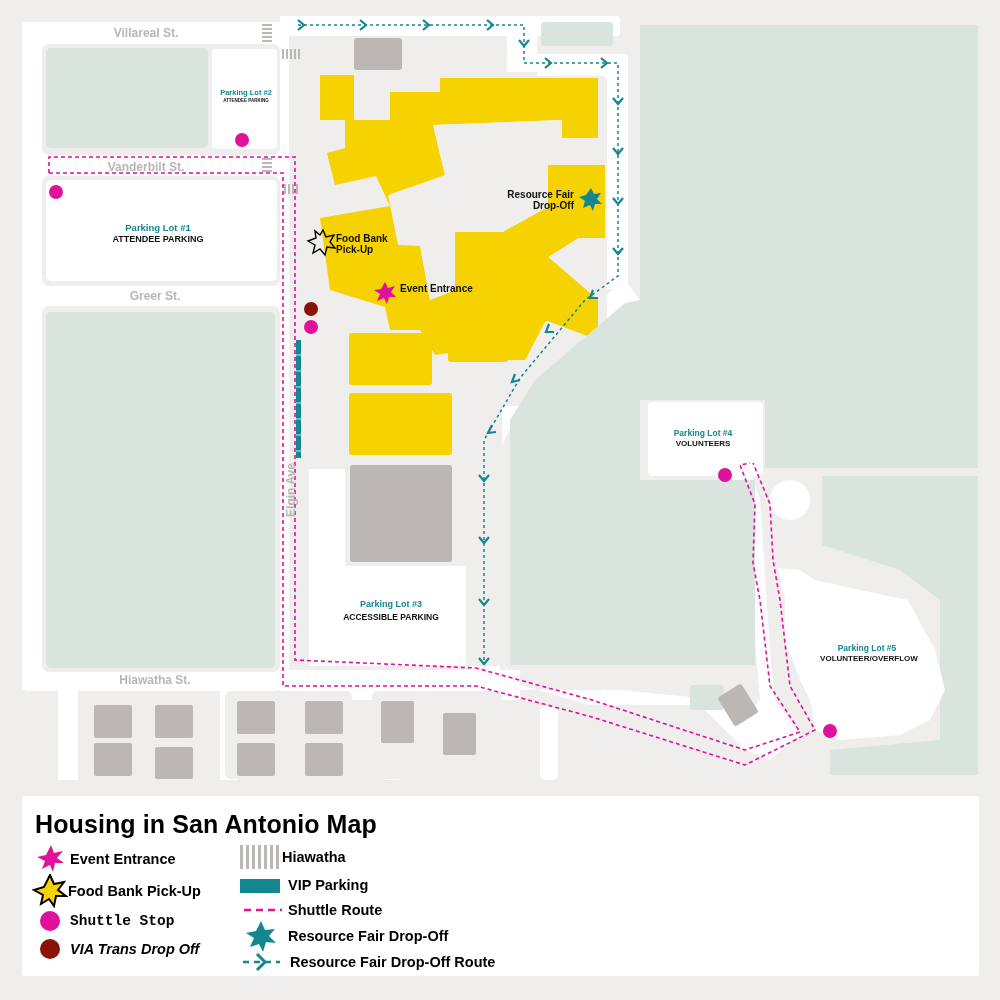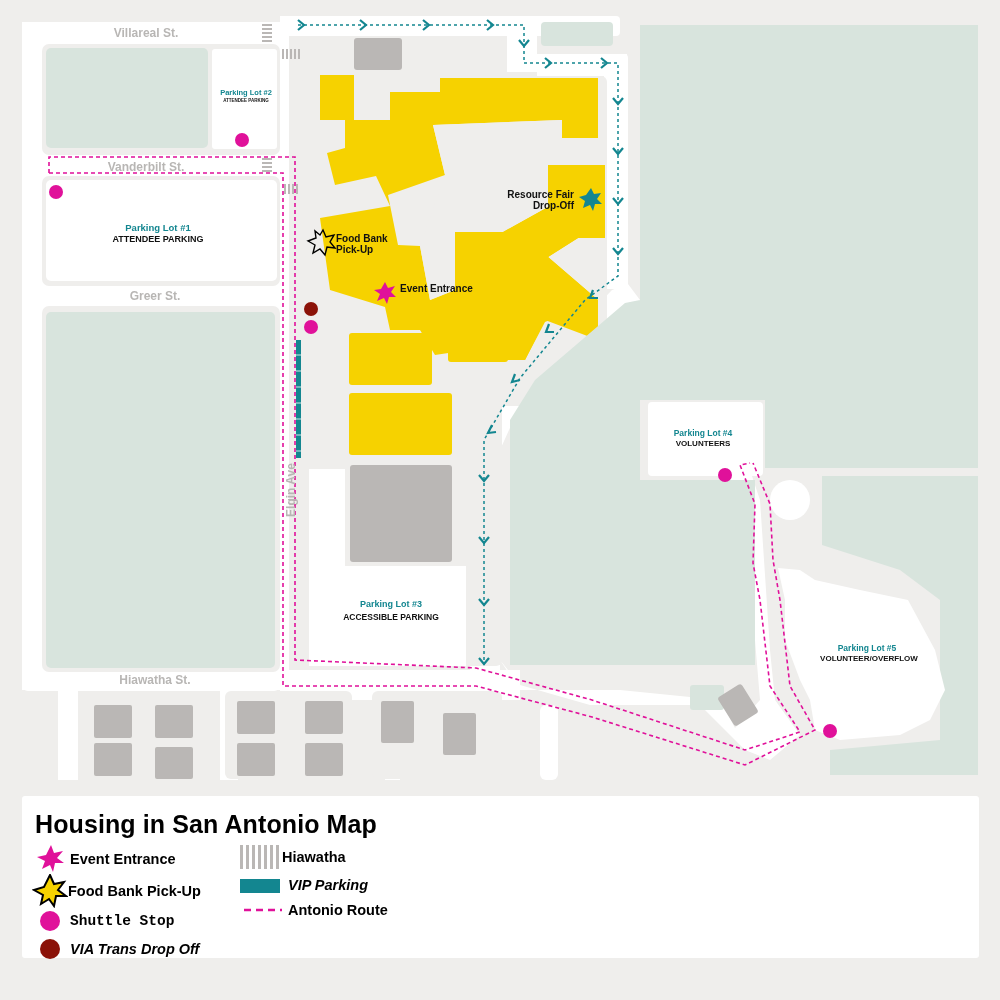--- a/index.html
+++ b/index.html
@@ -2,21 +2,21 @@
 <html><head>
 <meta charset="utf-8">
 <style>
   html, body { margin: 0; padding: 0; background: #efeeec; }
   body { width: 1000px; height: 1000px; position: relative; overflow: hidden; font-family: "Liberation Sans", sans-serif; }
   #map { position: absolute; left: 0; top: 0; width: 1000px; height: 1000px; }
   .street { font-family: "Liberation Sans", sans-serif; font-weight: bold; font-size: 12px; fill: #b8b6b4; }
   .lot-title { font-family: "Liberation Sans", sans-serif; font-weight: bold; fill: #138690; }
   .lot-sub { font-family: "Liberation Sans", sans-serif; font-weight: bold; fill: #111; }
   .poi-label { font-family: "Liberation Sans", sans-serif; font-weight: bold; font-size: 10px; fill: #111; }
-  .legend { position: absolute; left: 22px; top: 796px; width: 957px; height: 162px; background: #fff; border-radius: 3px; }
+  .legend { position: absolute; left: 22px; top: 796px; width: 957px; height: 180px; background: #fff; border-radius: 3px; }
   .legend-title { position: absolute; left: 13px; top: 14px; font-size: 25px; font-weight: bold; color: #000; letter-spacing: 0.1px; }
   .legend-item { position: absolute; display: flex; align-items: center; font-size: 14.5px; font-weight: bold; color: #000; }
   .legend-item svg { flex: none; }
 </style>
 </head>
 <body>
 
 <svg id="map" viewBox="0 0 1000 1000" xmlns="http://www.w3.org/2000/svg">
   <defs>
     <symbol id="chev" viewBox="-6 -6 12 12">
@@ -275,28 +275,41 @@
           <rect x="12" y="0" width="3" height="24"></rect>
           <rect x="18" y="0" width="3" height="24"></rect>
           <rect x="24" y="0" width="3" height="24"></rect>
           <rect x="30" y="0" width="3" height="24"></rect>
           <rect x="36" y="0" width="3" height="24"></rect>
       </g>
     </svg>
     <span>Hiawatha</span>
   </div>
 
-  <div class="legend-item" style="left:218px; top:79px;font-style:italic;">
+  <div class="legend-item" style="left:218px; top:79px;">
     <svg width="46" height="20" viewBox="0 0 46 20">
       <rect x="0" y="4" width="40" height="14" fill="#138690"></rect>
     </svg>
     <span style="margin-left:2px;">VIP Parking</span>
   </div>
 
   <div class="legend-item" style="left:218px; top:104px;">
     <svg width="46" height="20" viewBox="0 0 46 20">
       <line x1="4" y1="10" x2="42" y2="10" stroke="#e0119a" stroke-width="2.5" stroke-dasharray="7,5"></line>
     </svg>
-    <span style="margin-left:2px;">Antonio Route</span>
-  </div>
-
-
+    <span style="margin-left:2px;">Shuttle Route</span>
+  </div>
+
+  <div class="legend-item" style="left:218px; top:123px;">
+    <svg width="46" height="34" viewBox="0 0 46 34">
+      <polygon points="21,2 25,11 35,10 29,17 36,24 26,23 23,33 19,25 10,28 14,19 6,14 16,12" fill="#138690"></polygon>
+    </svg>
+    <span style="margin-left:2px;">Resource Fair Drop-Off</span>
+  </div>
+
+  <div class="legend-item" style="left:218px; top:155px;">
+    <svg width="48" height="22" viewBox="0 0 48 22">
+      <line x1="3" y1="11" x2="40" y2="11" stroke="#138690" stroke-width="2.5" stroke-dasharray="6,5"></line>
+      <path d="M17,3 L25,11 L17,19" fill="none" stroke="#138690" stroke-width="3"></path>
+    </svg>
+    <span style="margin-left:2px;">Resource Fair Drop-Off Route</span>
+  </div>
 </div>
 
 </body></html>

